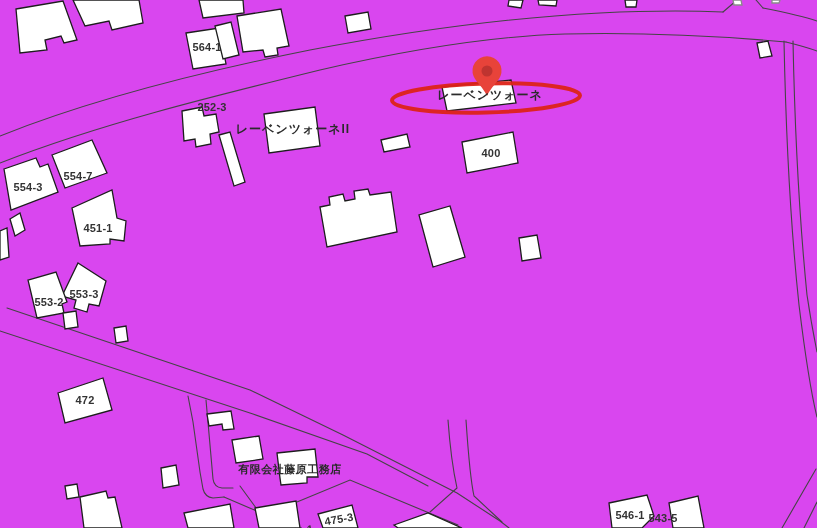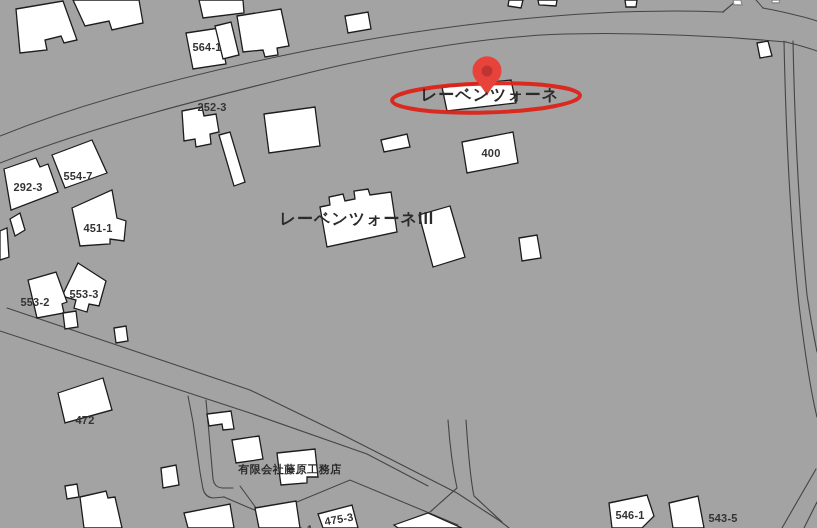--- a/index.html
+++ b/index.html
@@ -1,27 +1,27 @@
 <!DOCTYPE html>
 <html><head>
 <meta charset="utf-8">
 <style>
   html,body{margin:0;padding:0;background:#888;}
   #stage{
     position:relative;width:817px;height:528px;overflow:hidden;
-    background:#a3a3a3;
+    background:#d946ef;
     font-family:"Liberation Sans","DejaVu Sans",sans-serif;
   }
   #mapsvg{position:absolute;left:0;top:0;}
   .lbl{
     position:absolute;transform:translate(-50%,-50%);
     white-space:nowrap;font-weight:bold;color:#333;font-size:11px;
     letter-spacing:0.2px;pointer-events:none;
   }
-  .lbl.jp{font-size:16px;color:#2b2b2b;letter-spacing:1px;}
+  .lbl.jp{font-size:12px;color:#2b2b2b;letter-spacing:1px;}
   .lbl.jp-small{font-size:11px;color:#2b2b2b;letter-spacing:0.5px;text-align:right;}
   .lbl.tilt{transform:translate(-50%,-50%) rotate(-10deg);}
 </style>
 </head>
 <body>
 
 <div id="stage">
 
   <svg id="mapsvg" width="817" height="528" viewBox="0 0 817 528">
 
@@ -98,28 +98,28 @@
     </g>
     <g>
       <path d="M487,96 C483,87 476,82 473.5,76 A14.5,14.5 0 1 1 500.5,76 C498,82 491,87 487,96 Z" fill="#e8433a"></path>
       <circle cx="487" cy="71" r="5.5" fill="#bf3430"></circle>
     </g>
   </svg>
 
   <div class="lbl" style="left:207px;top:47px">564-1</div>
   <div class="lbl" style="left:212px;top:107px">252-3</div>
   <div class="lbl" style="left:78px;top:176px">554-7</div>
-  <div class="lbl" style="left:28px;top:187px">292-3</div>
+  <div class="lbl" style="left:28px;top:187px">554-3</div>
   <div class="lbl" style="left:98px;top:228px">451-1</div>
   <div class="lbl" style="left:84px;top:294px">553-3</div>
-  <div class="lbl" style="left:35px;top:302px">553-2</div>
-  <div class="lbl" style="left:85px;top:420px">472</div>
+  <div class="lbl" style="left:49px;top:302px">553-2</div>
+  <div class="lbl" style="left:85px;top:400px">472</div>
   <div class="lbl" style="left:491px;top:153px">400</div>
   <div class="lbl" style="left:630px;top:515px">546-1</div>
-  <div class="lbl" style="left:723px;top:518px">543-5</div>
+  <div class="lbl" style="left:663px;top:518px">543-5</div>
   <div class="lbl tilt" style="left:339px;top:519px">475-3</div>
   <div class="lbl tilt" style="left:299px;top:531px">474-1</div>
 
   <div class="lbl jp" style="left:490px;top:95px">レーベンツォーネ</div>
-  <div class="lbl jp" style="left:357px;top:219px">レーベンツォーネIII</div>
+  <div class="lbl jp" style="left:293px;top:129px">レーベンツォーネII</div>
   <div class="lbl jp-small" style="left:290px;top:469px">有限会社藤原工務店</div>
 
 </div>
 
 </body></html>

